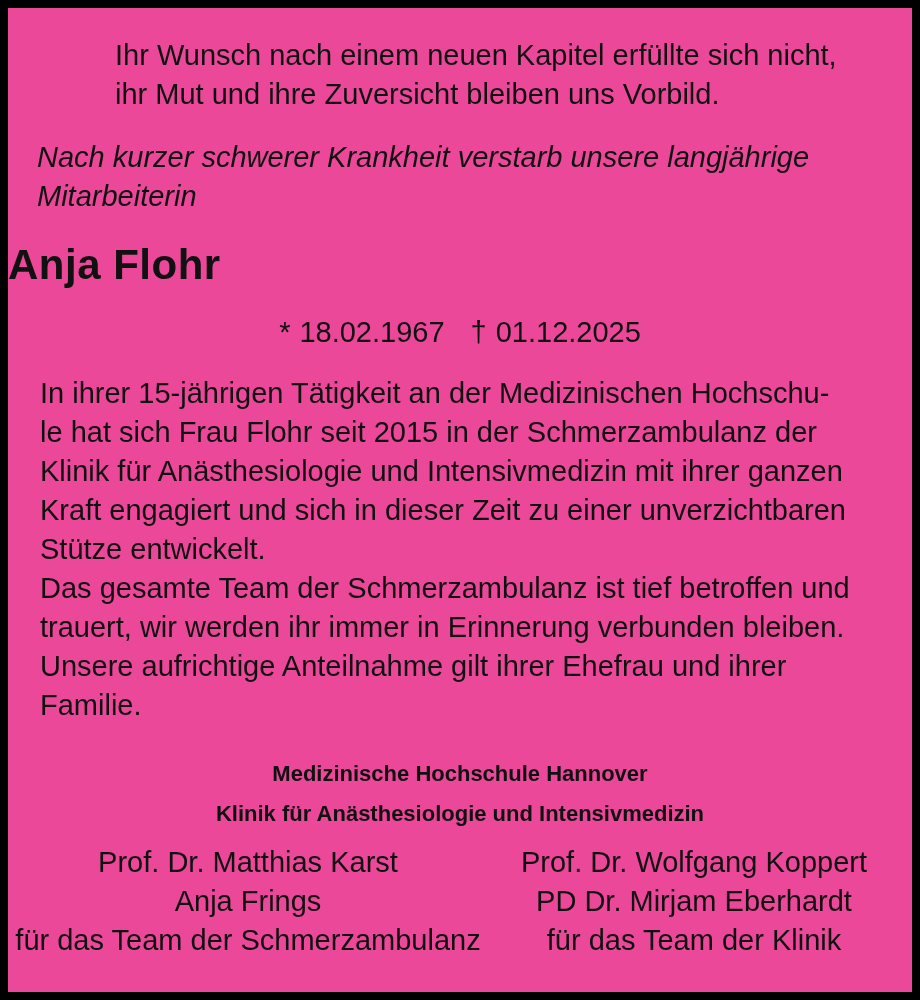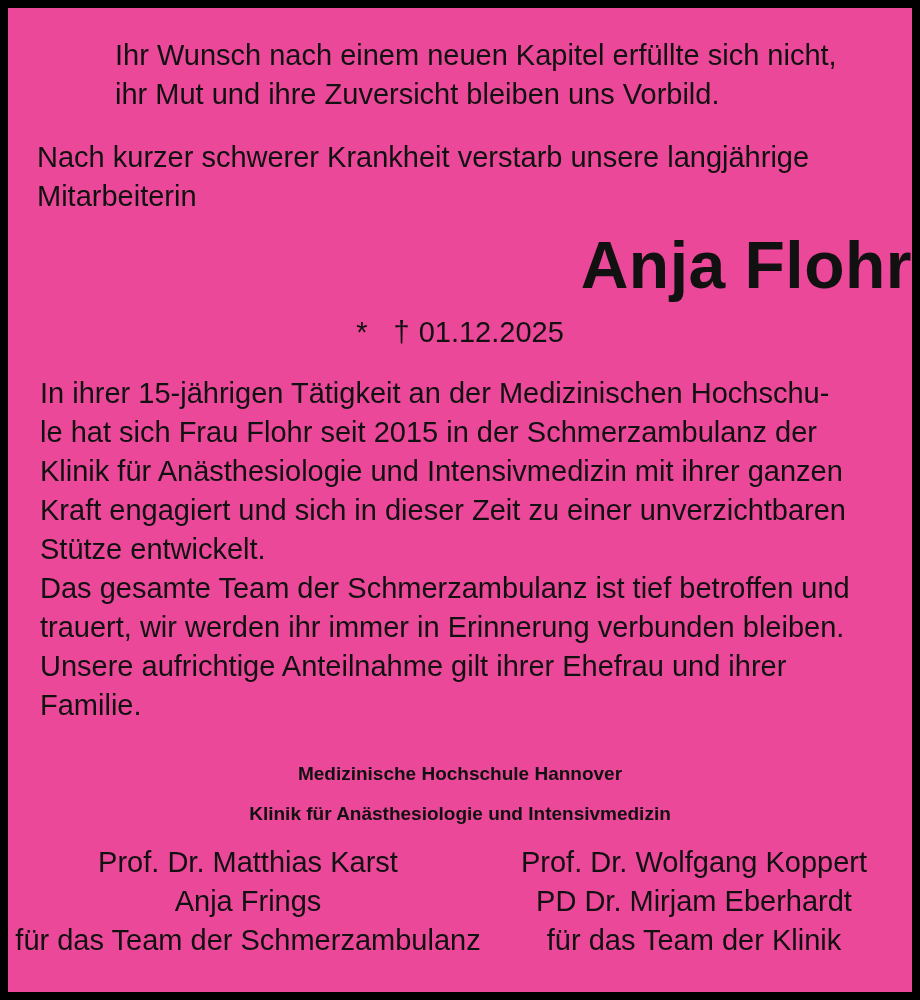--- a/index.html
+++ b/index.html
@@ -25,25 +25,26 @@
   .epigraph {
     margin: 28px 0 0 107px;
     font-size: 29px;
     line-height: 39px;
     text-align: left;
   }
   .intro {
     margin: 24px 0 12px 29px;
     font-size: 29px;
     line-height: 39px;
+    font-style: italic;
   }
   .name {
     margin: 14px 0 0 0;
-    text-align: right;
-    font-size: 66px;
+    text-align: left;
+    font-size: 42px;
     line-height: 70px;
     font-weight: bold;
     letter-spacing: 0.5px;
   }
   .dates {
     margin-top: 13px;
     display: flex;
     justify-content: center;
     gap: 26px;
     font-size: 29px;
@@ -54,21 +55,21 @@
     gap: 9px;
   }
   .bodytext {
     margin: 22px 0 0 32px;
     font-size: 29px;
     line-height: 39px;
   }
   .org {
     margin-top: 29px;
     text-align: center;
-    font-size: 19px;
+    font-size: 22px;
     line-height: 40px;
     font-weight: bold;
   }
   .signatures {
     margin-top: 9px;
     display: flex;
     justify-content: space-between;
     padding-right: 28px;
     font-size: 29px;
     line-height: 39px;
@@ -88,20 +89,21 @@
 ihr Mut und ihre Zuversicht bleiben uns Vorbild.</div>
 
   <div class="intro lines">Nach kurzer schwerer Krankheit verstarb unsere langjährige
 Mitarbeiterin</div>
 
   <h1 class="name">Anja Flohr</h1>
 
   <div class="dates">
     <span class="date-item">
       <span>*</span>
+      <span>18.02.1967</span>
     </span>
     <span class="date-item">
       <span>†</span>
       <span>01.12.2025</span>
     </span>
   </div>
 
   <div class="bodytext lines">In ihrer 15-jährigen Tätigkeit an der Medizinischen Hochschu-
 le hat sich Frau Flohr seit 2015 in der Schmerzambulanz der
 Klinik für Anästhesiologie und Intensivmedizin mit ihrer ganzen

